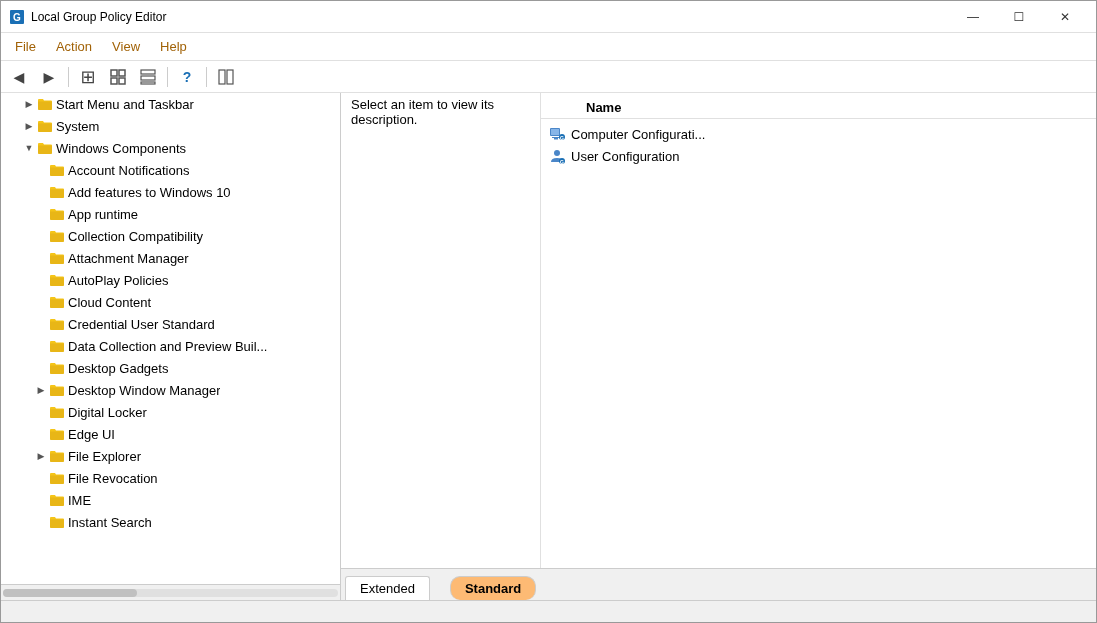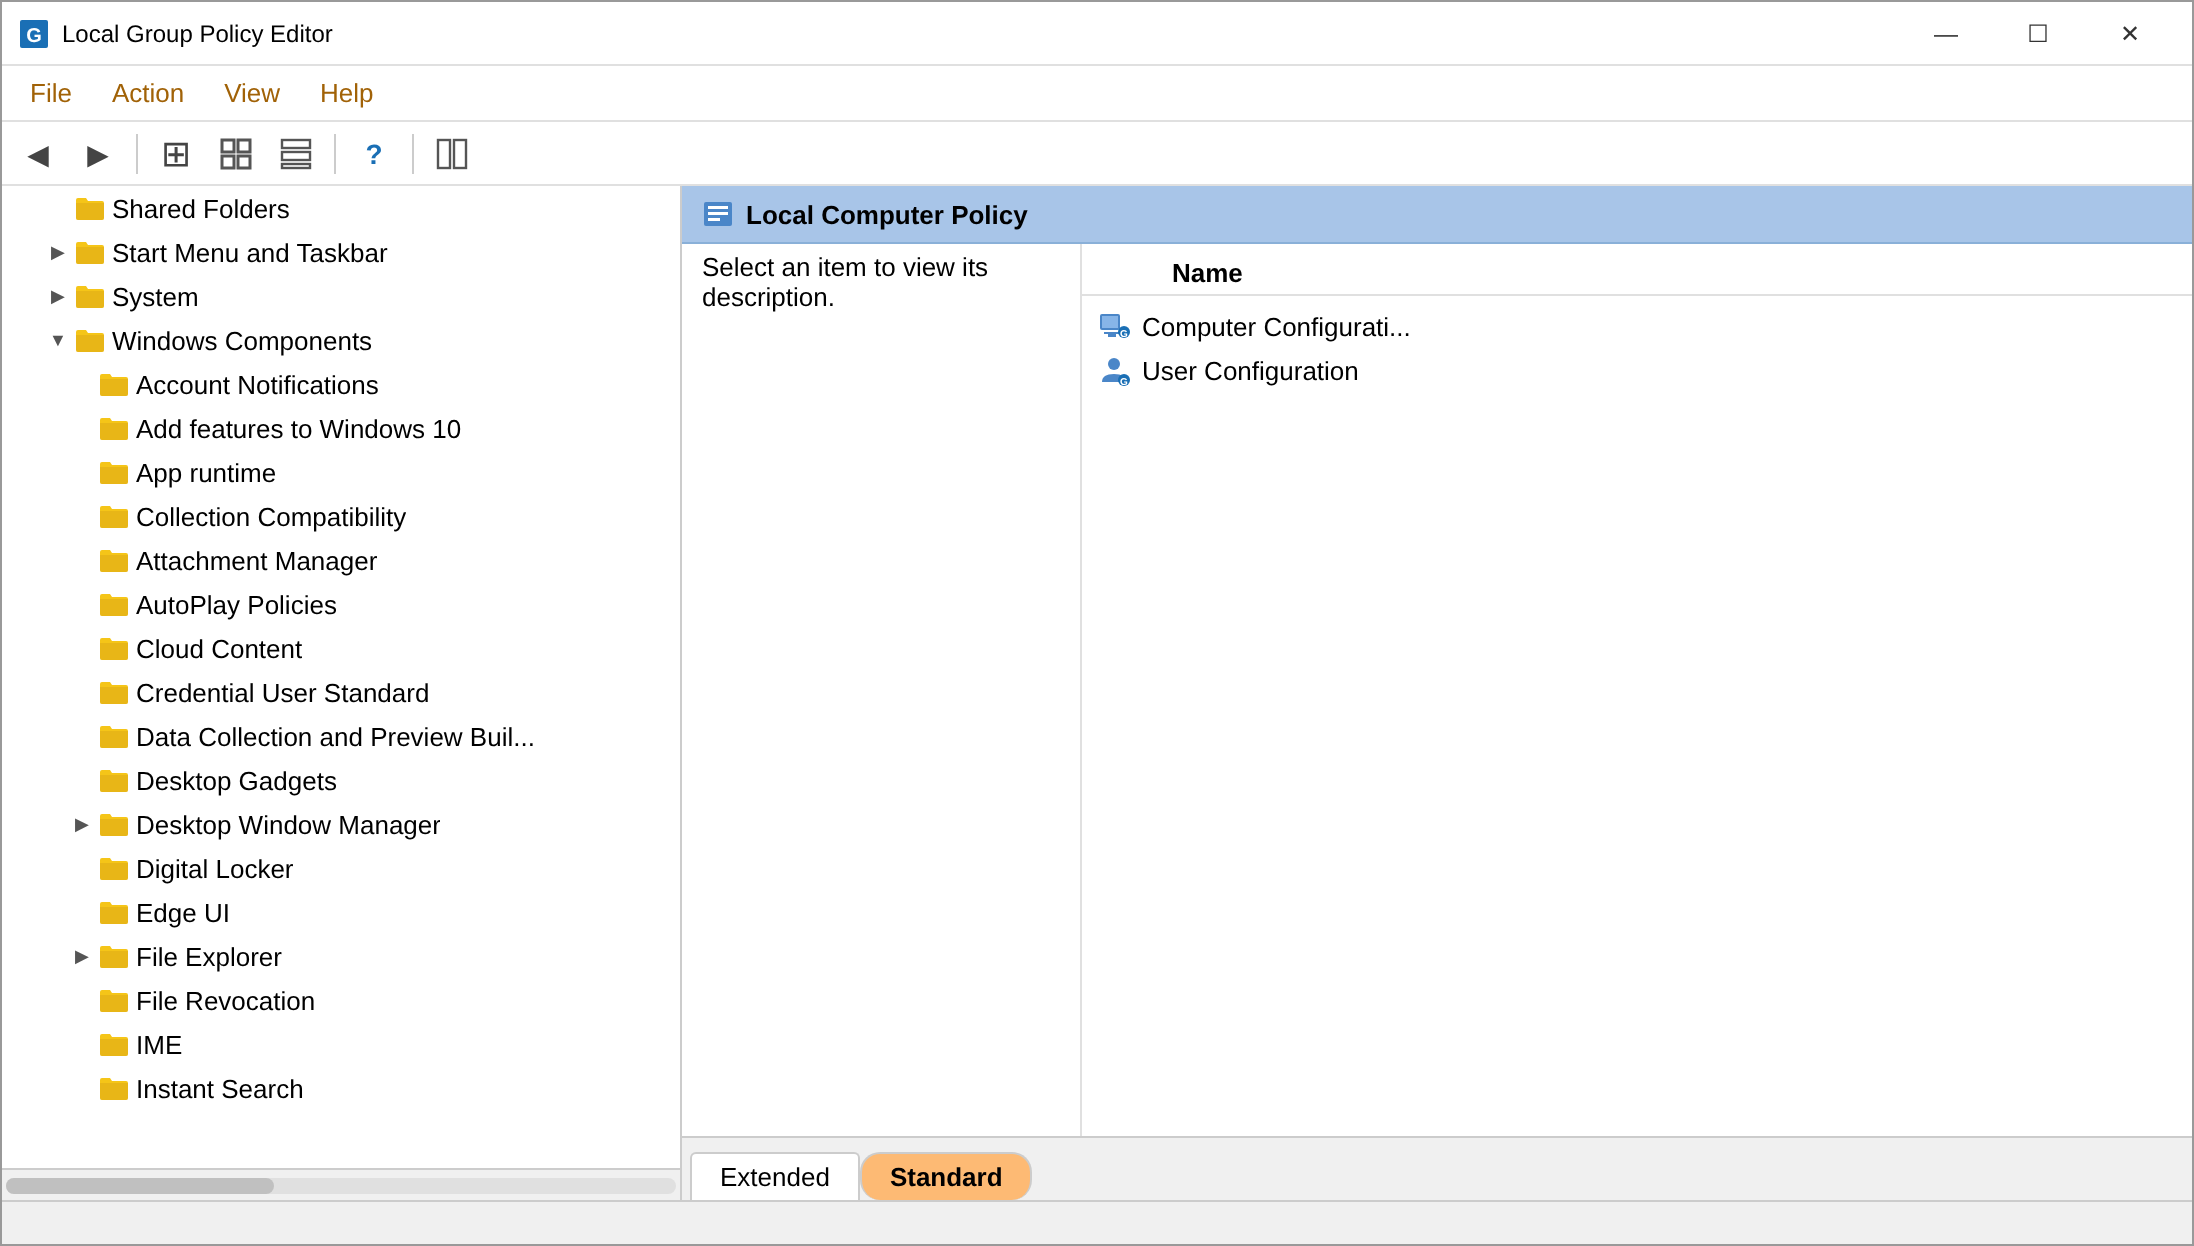--- a/index.html
+++ b/index.html
@@ -318,21 +318,21 @@
       background: #f0f0f0;
     }
 
     .tab {
       padding: 4px 14px;
       border: 1px solid #ccc;
       border-bottom: none;
       cursor: pointer;
       font-size: 13px;
       background: #fff;
-      margin-right: 0;
+      margin-right: 20px;
       border-radius: 3px 3px 0 0;
     }
 
     .tab.active {
       background: #fdba74;
       font-weight: 600;
       border-radius: 10px;
     }
 
     
@@ -405,30 +405,20 @@
         <rect x="9" y="1" width="6" height="14" fill="none" stroke="#555" stroke-width="1.2"></rect>
       </svg>
     </button>
   </div>
 
   <div class="main-content">
 
     <div class="tree-pane">
       <div class="tree-pane-inner">
 
-        <div class="tree-item indent-1">
-          <div class="tree-expander"></div>
-          <div class="tree-folder-icon">
-            <svg class="folder-svg" viewBox="0 0 14 12">
-              <path d="M0,2 Q0,1 1,1 L5,1 L6,2.5 L13,2.5 Q14,2.5 14,3.5 L14,11 Q14,12 13,12 L1,12 Q0,12 0,11 Z" class="folder-yellow"></path>
-              <path d="M0,3.5 L14,3.5 L14,11 Q14,12 13,12 L1,12 Q0,12 0,11 Z" class="folder-yellow-dark" opacity="0.4"></path>
-            </svg>
-          </div>
-          <span class="tree-label">Shared Folders</span>
-        </div>
 
         <div class="tree-item indent-1">
           <div class="tree-expander has-children">▶</div>
           <div class="tree-folder-icon">
             <svg class="folder-svg" viewBox="0 0 14 12">
               <path d="M0,2 Q0,1 1,1 L5,1 L6,2.5 L13,2.5 Q14,2.5 14,3.5 L14,11 Q14,12 13,12 L1,12 Q0,12 0,11 Z" class="folder-yellow"></path>
               <path d="M0,3.5 L14,3.5 L14,11 Q14,12 13,12 L1,12 Q0,12 0,11 Z" class="folder-yellow-dark" opacity="0.4"></path>
             </svg>
           </div>
           <span class="tree-label">Start Menu and Taskbar</span>
@@ -648,31 +638,20 @@
 
       <div class="tree-scrollbar-h">
         <div class="h-scrollbar-track">
           <div class="h-scrollbar-thumb"></div>
         </div>
       </div>
     </div>
 
     <div class="right-pane">
 
-      <div class="right-pane-header">
-        <div class="right-pane-header-icon">
-          <svg width="16" height="16" viewBox="0 0 16 16">
-            <rect x="1" y="2" width="14" height="12" fill="#4a86c8" rx="1"></rect>
-            <rect x="3" y="4" width="10" height="1.5" fill="white"></rect>
-            <rect x="3" y="7" width="10" height="1.5" fill="white"></rect>
-            <rect x="3" y="10" width="6" height="1.5" fill="white"></rect>
-          </svg>
-        </div>
-        <span class="right-pane-header-title">Local Computer Policy</span>
-      </div>
 
       <div class="right-pane-body">
 
         <div class="description-pane">
           <span>Select an item to view its description.</span>
         </div>
 
         <div class="list-pane">
           <div class="list-header">
             <span class="list-header-cell">Name</span>

